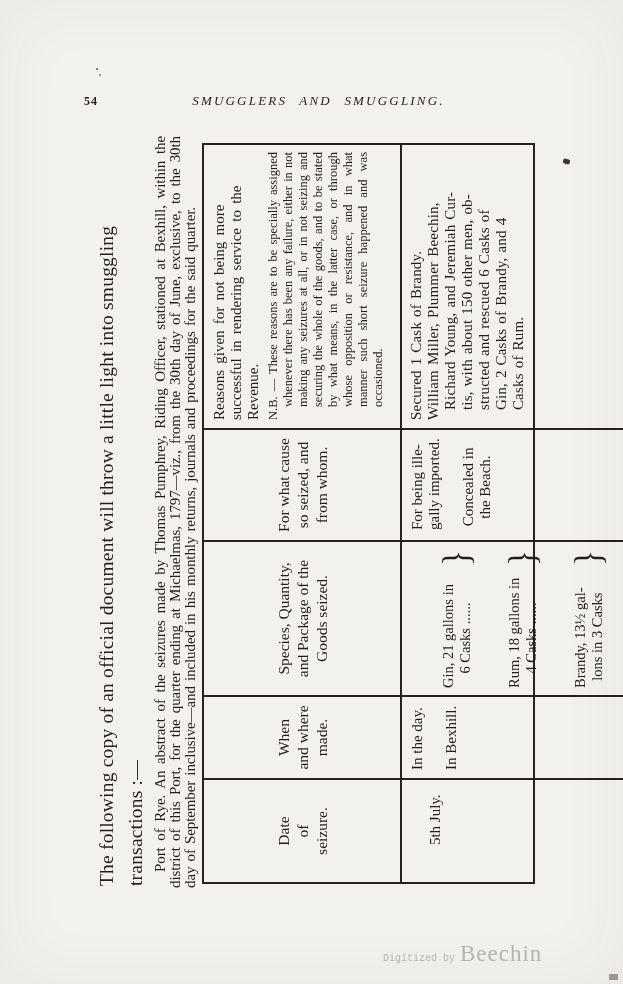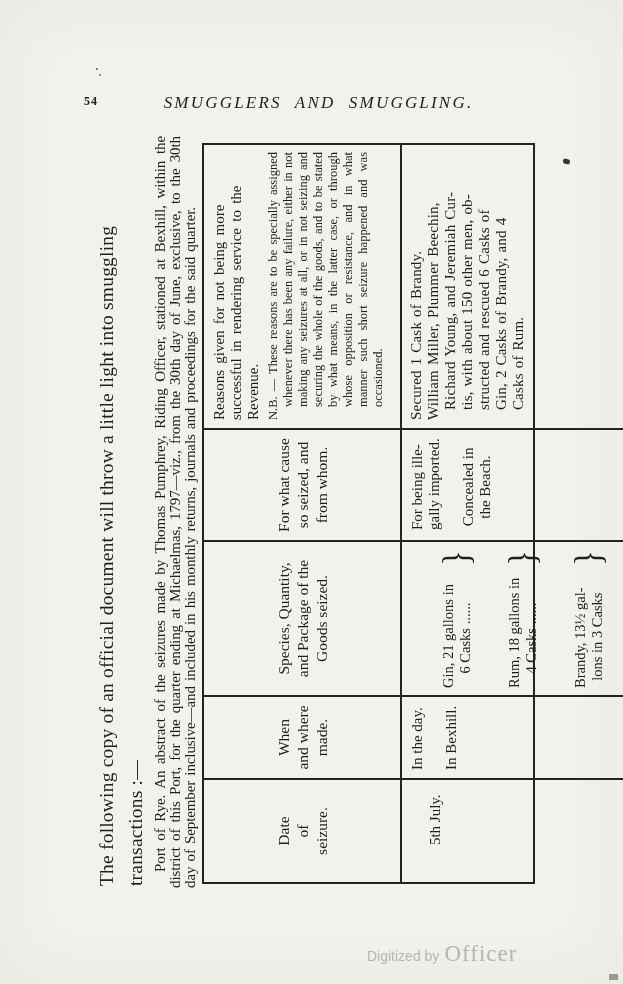--- a/index.html
+++ b/index.html
@@ -17,21 +17,21 @@
     font-family:"Liberation Serif","DejaVu Serif",serif;
     box-shadow:inset 0 0 70px rgba(60,50,30,0.05);
   }
   .page-number{
     position:absolute;left:84px;top:94px;
     font-size:12px;font-weight:700;letter-spacing:1px;
   }
   .running-title{
     position:absolute;left:0;top:93px;width:623px;
     text-align:center;text-indent:14px;
-    font-style:italic;font-size:17px;
+    font-style:italic;font-size:13px;
     letter-spacing:2.2px;word-spacing:7px;
   }
   
   .rotated{
     position:absolute;left:92px;top:888px;
     width:752px;height:470px;
     transform:rotate(-90deg);transform-origin:0 0;
   }
   .doc-heading{
     font-size:19.5px;line-height:29px;letter-spacing:0.2px;
@@ -72,21 +72,21 @@
   .td-goods{padding:5px 2px 0 7px;font-size:14.5px;line-height:16.5px;}
   .goods-entry{display:flex;align-items:center;}
   .goods-lines{white-space:pre-wrap;flex:0 0 auto;min-width:122px;}
   .brace{font-size:33px;font-weight:400;transform:scaleY(1.12);line-height:32px;}
   .td-cause{padding:7px 0 0 10px;}
   .td-reasons{padding:6px 6px 0 8px;letter-spacing:0.2px;word-spacing:1px;}
   .watermark{
     position:absolute;left:367px;top:941px;
     color:var(--wm);display:flex;align-items:baseline;gap:5px;
   }
-  .wm-prefix{font-family:Liberation Sans, sans-serif;font-size:14px;}
+  .wm-prefix{font-family:Liberation Mono, monospace;font-size:10px;margin-left:16px;}
   .wm-logo{font-size:23px;letter-spacing:1px;}
   .speck{position:absolute;background:#3a352e;}
   .speck-a{left:563px;top:159px;width:7px;height:5px;border-radius:2px;transform:rotate(18deg);}
   .speck-b{left:609px;top:974px;width:9px;height:6px;opacity:0.45;}
   .speck-c{left:96px;top:68px;width:2px;height:2px;opacity:0.6;}
   .speck-d{left:99px;top:74px;width:2px;height:2px;opacity:0.5;}
 </style>
 </head>
 <body>
 
@@ -167,19 +167,19 @@
   tis, with about 150 other men, ob-
   structed and rescued 6 Casks of
   Gin, 2 Casks of Brandy, and 4
   Casks of Rum.</div>
 
   </div>
 </div>
 
 <div class="watermark">
   <span class="wm-prefix">Digitized by</span>
-  <span class="wm-logo">Officer</span>
+  <span class="wm-logo">Beechin</span>
 </div>
 
 <div class="speck speck-a"></div>
 <div class="speck speck-b"></div>
 <div class="speck speck-c"></div>
 <div class="speck speck-d"></div>
 
 </body></html>

